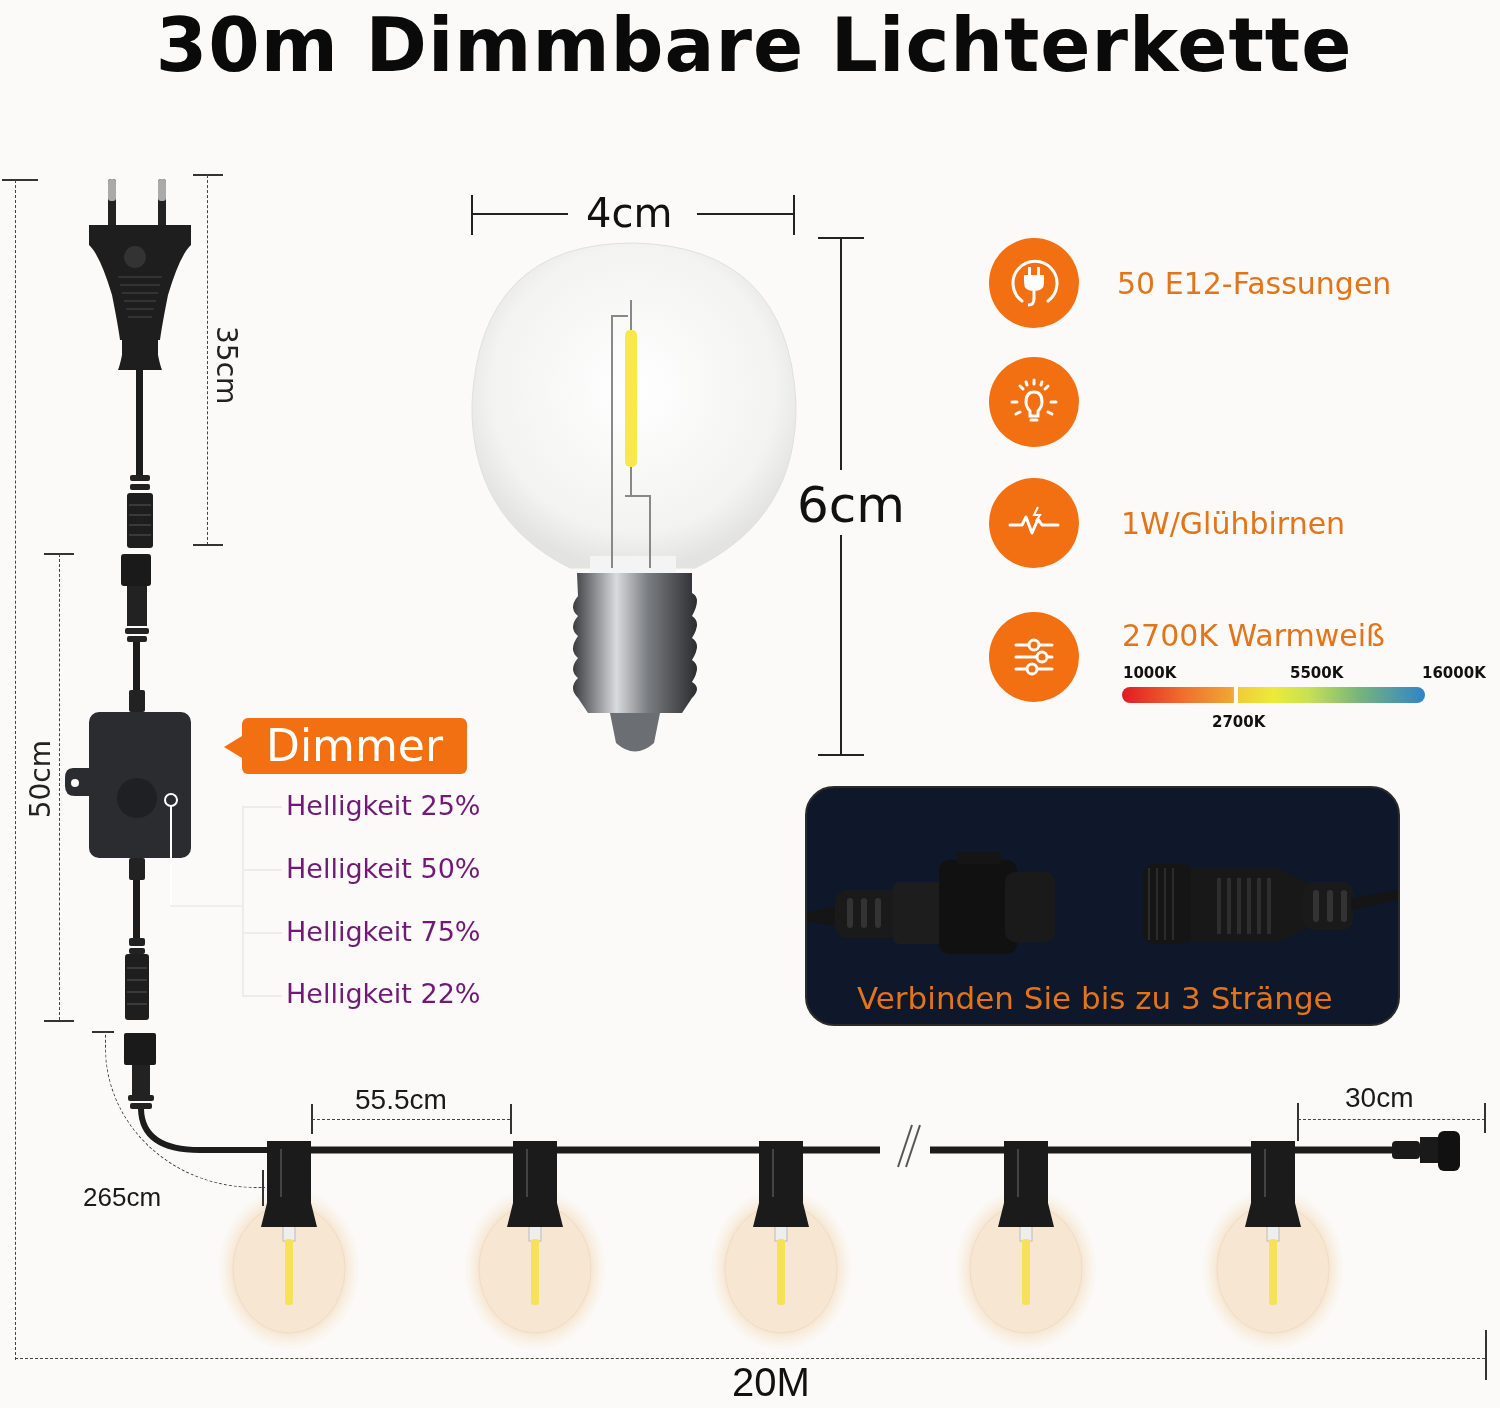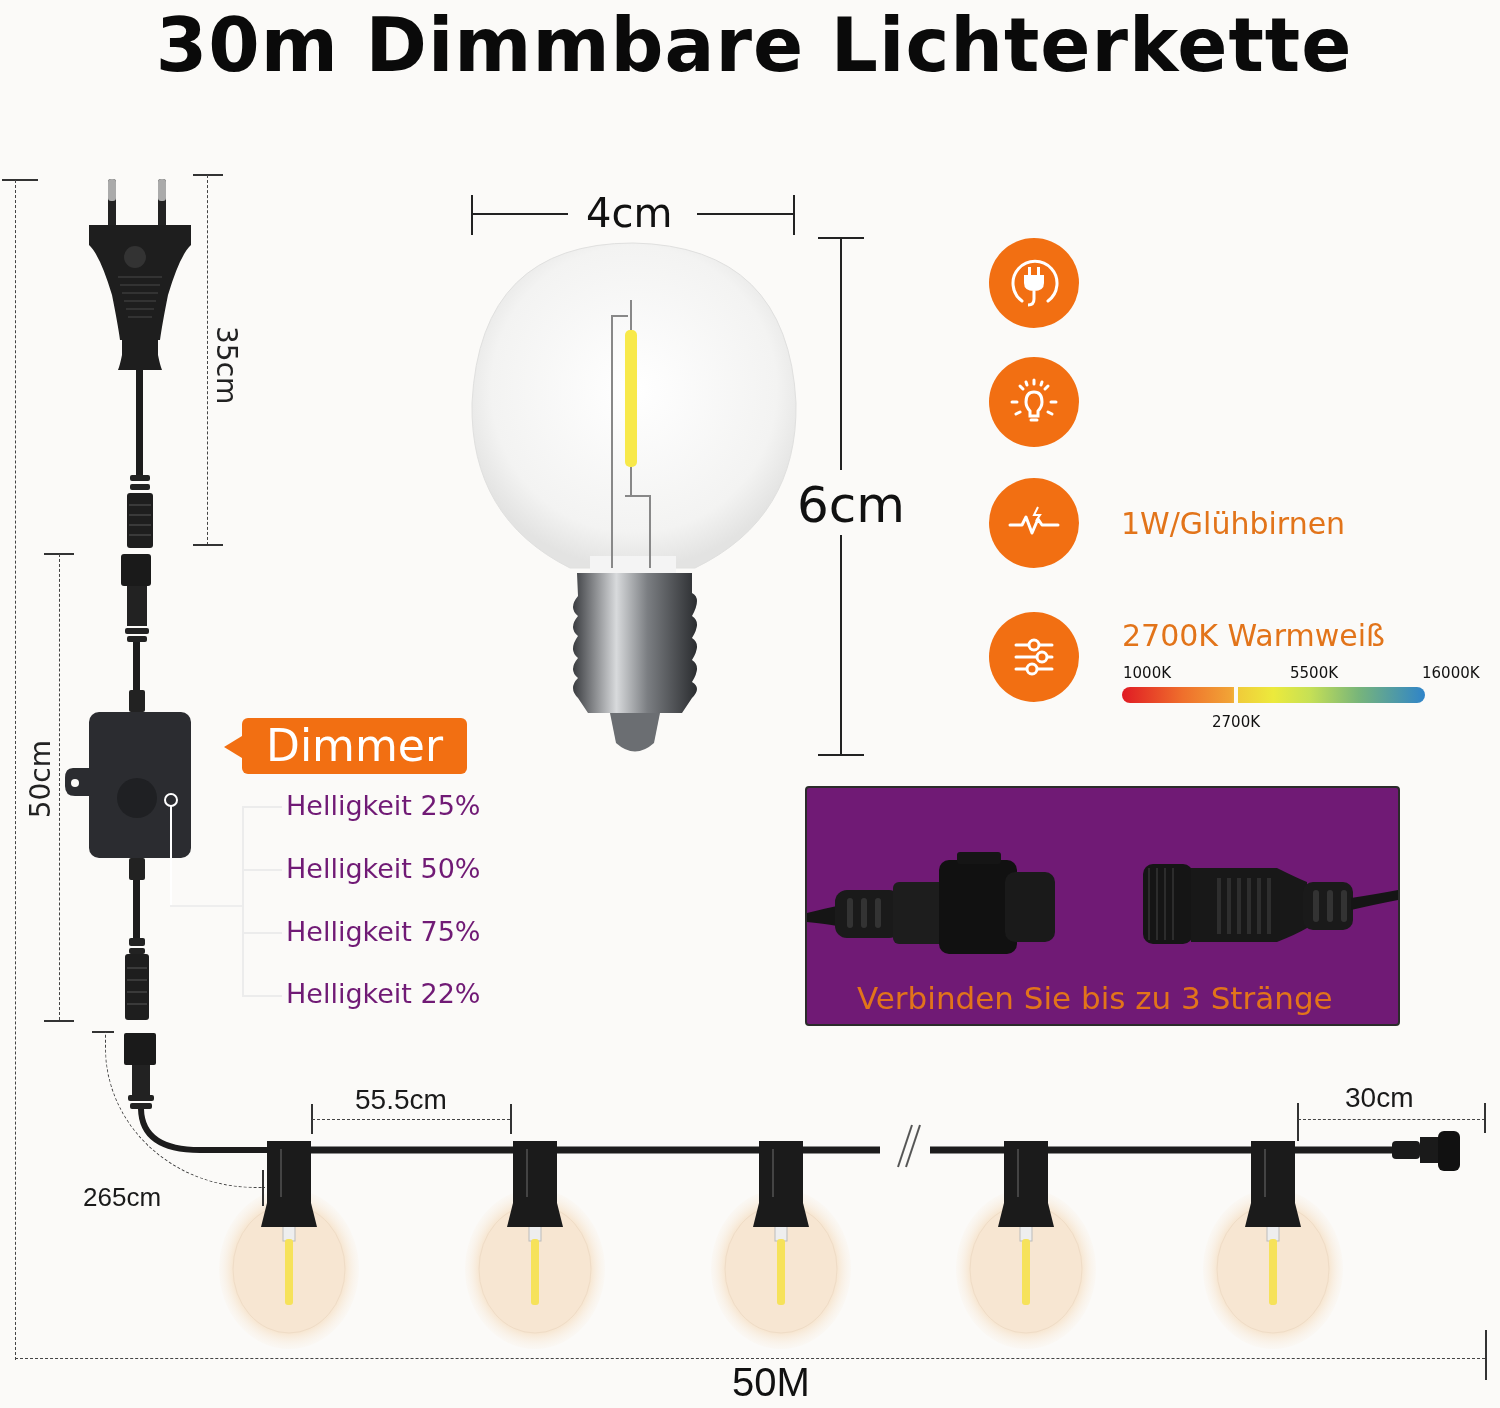--- a/index.html
+++ b/index.html
@@ -17,57 +17,57 @@
     .vtext { writing-mode: vertical-rl; font-size: 28px; font-family: "DejaVu Sans", sans-serif; color: #222; }
     .vtext.ccw { transform: rotate(180deg); }
 
     .feature-row { display: flex; align-items: center; }
     .icon-circle {
       width: 90px; height: 90px; border-radius: 50%; background: #f26f12;
       display: flex; align-items: center; justify-content: center;
     }
     .feature-label { color: #e2741a; font-size: 30px; font-family: "DejaVu Sans", sans-serif; white-space: nowrap; }
 
-    .kelvin { font-size: 15px; color: #111; font-family: "DejaVu Sans", sans-serif; }
+    .kelvin { font-size: 15px; color: #111; font-family: "DejaVu Sans", sans-serif; font-weight: bold; }
     .kbar {
       height: 16px; border-radius: 8px;
       background: linear-gradient(90deg, #e01b24 0%, #ef6f2c 20%, #f1a436 36%, #f0cc3a 38.5%, #ecea3c 50%, #c6e055 62%, #78b57a 78%, #2f84c9 100%);
     }
     .kbar-gap { width: 4px; height: 20px; background: #fbfaf8; }
 
     .dimmer-tag {
       background: #f26f12; color: #fff; font-size: 44px; border-radius: 6px;
       padding: 0 24px; line-height: 56px; font-family: "DejaVu Sans", sans-serif;
     }
     .dimmer-tag::before {
       content: ""; position: absolute; left: -18px; top: 18px;
       border-right: 18px solid #f26f12; border-top: 11px solid transparent; border-bottom: 11px solid transparent;
     }
     .bright-item { font-size: 27px; color: #701a75; font-family: "DejaVu Sans", sans-serif; white-space: nowrap; }
 
     .connect-box {
-      border: 2px solid #2b2b2b; border-radius: 4px; background: #701a75;
+      border: 2px solid #2b2b2b; border-radius: 29px; background: #0f172a;
     }
     .connect-label { color: #e2741a; font-size: 31px; font-family: "DejaVu Sans", sans-serif; white-space: nowrap; }
 
     .dashed-v { border-left: 1.5px dashed #444; width: 0; }
     .dashed-h { border-top: 1.5px dashed #444; height: 0; }
     .solid-h { background: #333; height: 1.5px; }
     .solid-v { background: #333; width: 1.5px; }
   </style>
 </head>
 <body>
 
 <div class="abs title">30m Dimmbare Lichterkette</div>
 
 <div class="abs solid-h" style="left:2px;top:179px;width:36px;"></div>
 <div class="abs dashed-v" style="left:15px;top:180px;height:1180px;"></div>
 <div class="abs dashed-h" style="left:15px;top:1358px;width:1470px;"></div>
 <div class="abs solid-v" style="left:1485px;top:1330px;height:50px;"></div>
-<div class="abs" style="left:732px;top:1360px;font-size:40px;font-family:'Liberation Sans',sans-serif;">50M</div>
+<div class="abs" style="left:732px;top:1360px;font-size:40px;font-family:'Liberation Sans',sans-serif;">20M</div>
 
 <svg class="abs" style="left:80px;top:175px;" width="120" height="380" viewBox="0 0 120 380">
 
   <rect x="28" y="4" width="8" height="52" rx="3" fill="#222"></rect>
   <rect x="28" y="4" width="8" height="22" rx="3" fill="#aaa"></rect>
   <rect x="78" y="4" width="8" height="52" rx="3" fill="#222"></rect>
   <rect x="78" y="4" width="8" height="22" rx="3" fill="#aaa"></rect>
 
   <path d="M9 50 H111 V70 Q100 80 88 120 Q82 150 80 165 H40 Q38 150 32 120 Q20 80 9 70 Z" fill="#1e1e1e"></path>
   <circle cx="55" cy="82" r="11" fill="#333"></circle>
@@ -190,20 +190,21 @@
 <div class="abs feature-row" style="left:989px;top:238px;">
   <div class="icon-circle">
     <svg width="60" height="60" viewBox="0 0 60 60">
       <path d="M18 48 A22 22 0 1 1 44 48" fill="none" stroke="#fff" stroke-width="3" stroke-linecap="round"></path>
       <rect x="24" y="14" width="3" height="8" fill="#fff"></rect>
         <rect x="33" y="14" width="3" height="8" fill="#fff"></rect>
       <path d="M20 22 H40 V30 Q40 38 30 38 Q20 38 20 30 Z" fill="#fff"></path>
       <path d="M30 38 V46 Q30 52 24 52" fill="none" stroke="#fff" stroke-width="3"></path>
     </svg>
   </div>
+  <div class="feature-label" style="margin-left:38px;">50 E12-Fassungen</div>
 </div>
 
 <div class="abs feature-row" style="left:989px;top:357px;">
   <div class="icon-circle">
     <svg width="60" height="60" viewBox="0 0 60 60">
       <path d="M22 30 Q22 20 30 20 Q38 20 38 30 Q38 35 34 39 V44 H26 V39 Q22 35 22 30 Z" fill="none" stroke="#fff" stroke-width="3"></path>
       <line x1="27" y1="48" x2="33" y2="48" stroke="#fff" stroke-width="3" stroke-linecap="round"></line>
       <g stroke="#fff" stroke-width="3" stroke-linecap="round">
         <line x1="30" y1="8" x2="30" y2="12"></line>
           <line x1="16" y1="14" x2="19" y2="17"></line>

